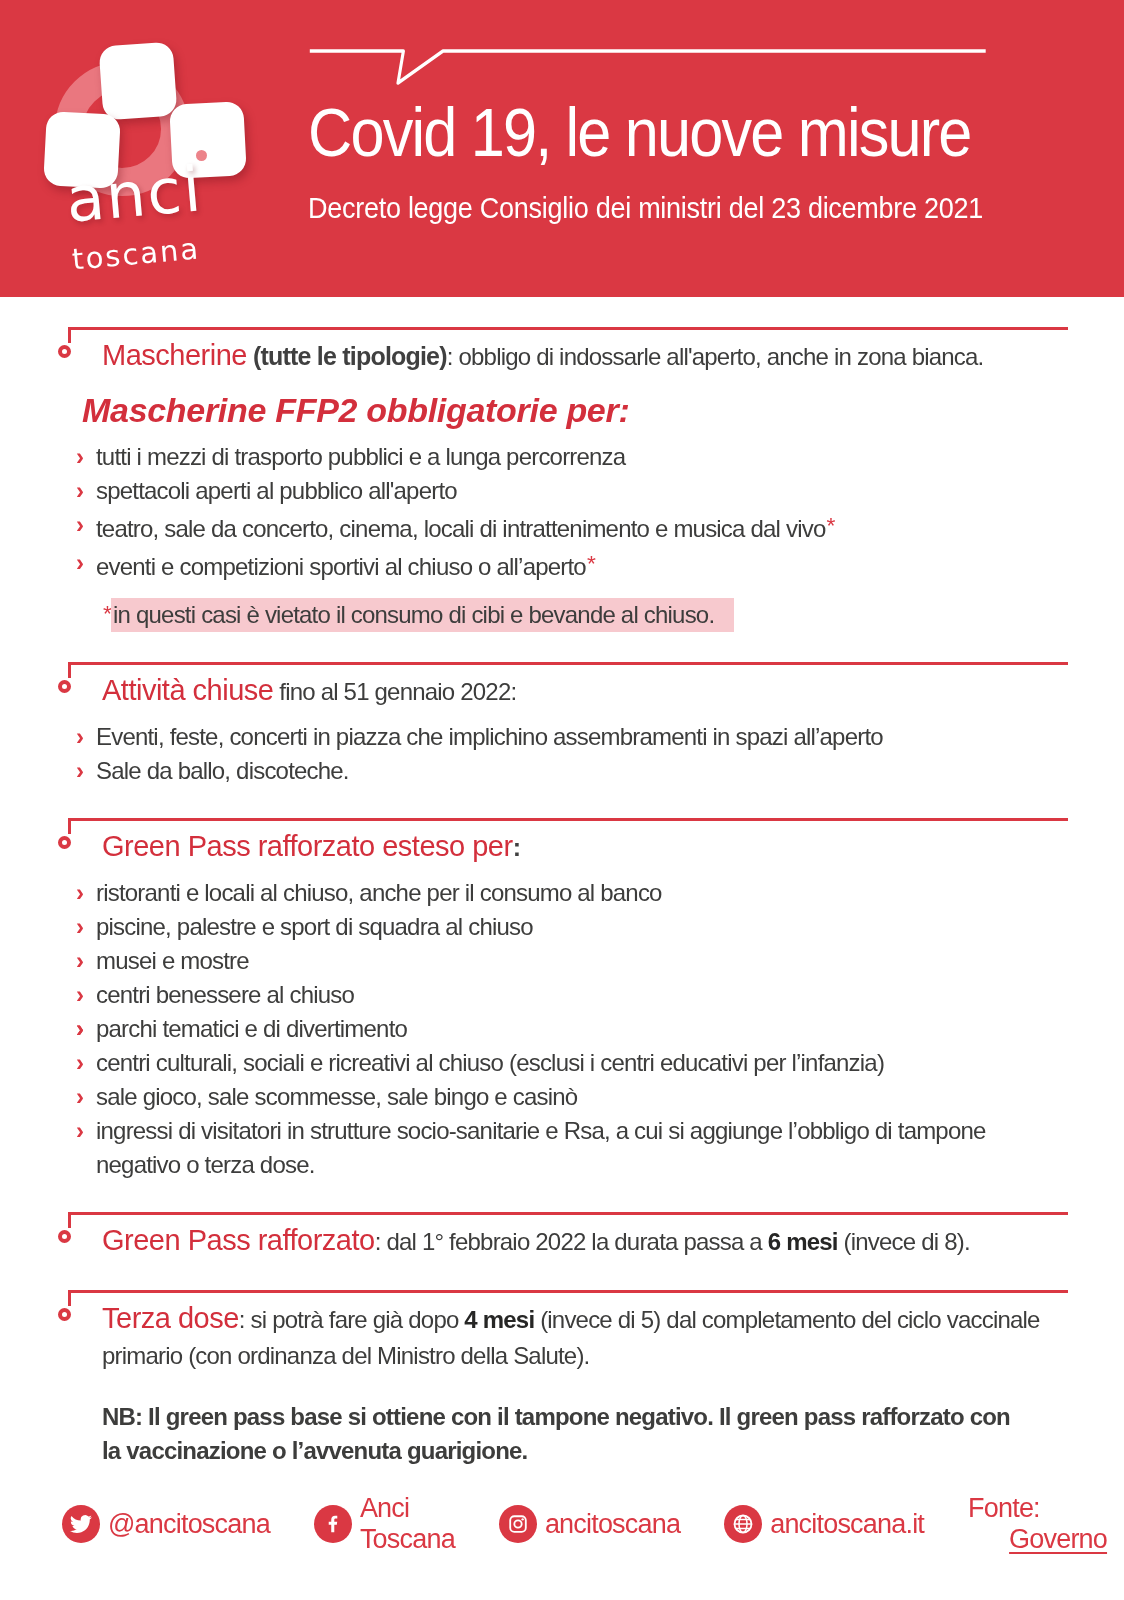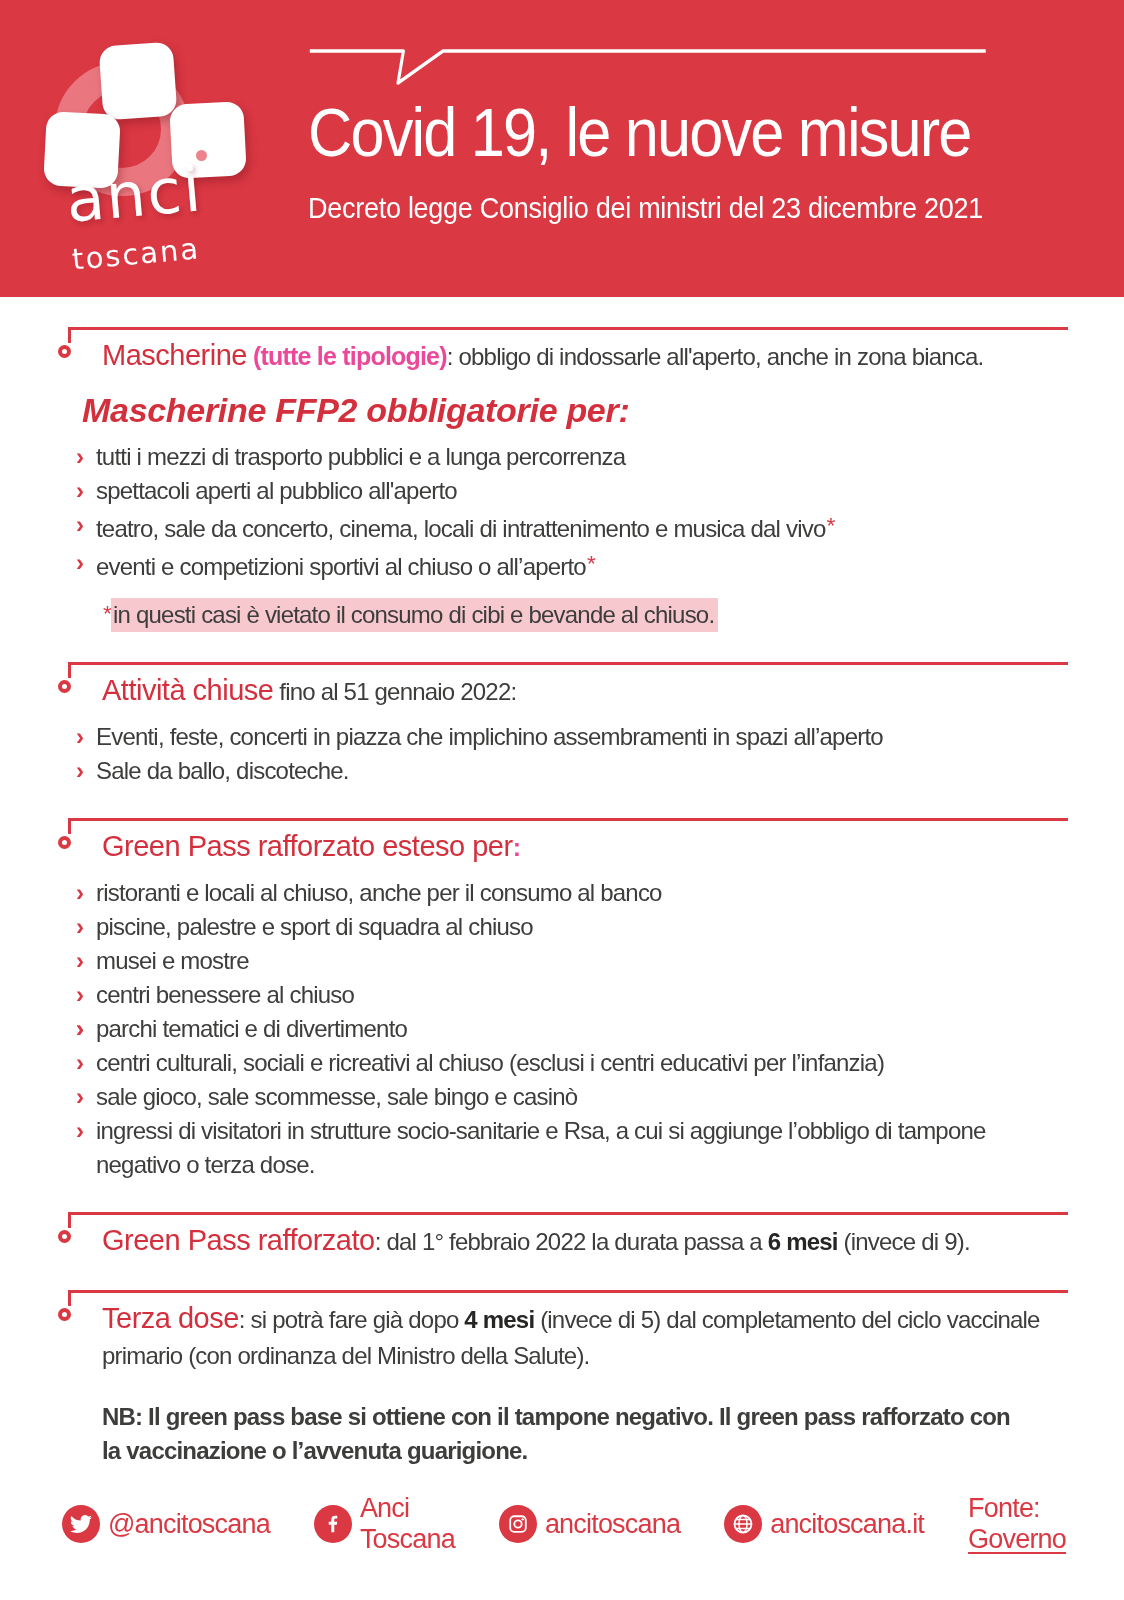--- a/index.html
+++ b/index.html
@@ -31,42 +31,42 @@
   .hdr-sub{margin-top:22px;font-size:30px;font-weight:400;letter-spacing:-.3px;color:#fff;}
 
   
   .content{padding:30px 56px 0 62px;}
   .sec{position:relative;}
   .sec + .sec{margin-top:30px;}
   .rule{height:16px;border-top:3px solid var(--red);border-left:3px solid var(--red);margin-left:6px;margin-bottom:-6px;}
   .sec-h{position:relative;margin:0;padding-left:40px;font-weight:400;line-height:36px;}
   .ring{position:absolute;left:-4px;top:8px;width:13px;height:13px;border:4px solid var(--red);border-radius:50%;background:#fff;}
   .h-title{font-size:29px;font-weight:400;color:var(--red-deep);letter-spacing:-.5px;}
-  .h-b{font-size:25px;font-weight:700;color:#ec4899;letter-spacing:-.8px;}
+  .h-b{font-size:25px;font-weight:700;color:#404040;letter-spacing:-.8px;}
   .h-r{font-size:24px;font-weight:400;color:var(--ink);letter-spacing:-.8px;}
   .h-bold-inline{font-weight:700;color:#262625;}
   .subhead{margin:16px 0 0 20px;font-size:34px;font-weight:700;font-style:italic;color:var(--red-deep);letter-spacing:-.3px;}
   ul{list-style:none;margin:10px 0 0;padding:0;}
   li{position:relative;padding-left:34px;font-size:24px;letter-spacing:-.8px;line-height:34px;}
   .arr{position:absolute;left:14px;top:0;color:var(--red);font-weight:700;}
   .star{color:var(--red);vertical-align:4px;font-size:.95em;margin-left:1px;}
   .note{margin:12px 0 0 40px;font-size:24px;letter-spacing:-.8px;line-height:34px;}
   .note .star{vertical-align:2px;}
-  .hl{background:var(--pink);padding:3px 4px 4px 2px;text-align:right;}
+  .hl{background:var(--pink);padding:3px 20px 4px 2px;text-align:right;}
   .one{white-space:nowrap;}
   .nb{margin:26px 0 0 40px;font-size:24px;letter-spacing:-.8px;line-height:34px;max-width:920px;font-weight:bold;}
 
   
   .footer{position:absolute;left:62px;right:50px;bottom:45px;display:flex;align-items:center;}
   .soc{display:flex;align-items:center;margin-right:44px;}
   .badge{width:38px;height:38px;border-radius:50%;background:var(--red);display:flex;align-items:center;justify-content:center;flex:0 0 auto;}
   .badge svg{display:block;}
   .soc-label{margin-left:8px;font-size:27px;letter-spacing:-.8px;color:var(--red);}
   .fonte{margin-left:auto;font-size:27px;letter-spacing:-.8px;color:var(--red);}
-  .fonte-link{text-decoration:underline;text-underline-offset:4px;}
+  .fonte-link{text-decoration:underline;text-underline-offset:4px;margin-left:41px;}
 </style>
 </head>
 <body>
 
 <div class="page">
 
   <header class="hdr">
     <div class="logo">
       <div class="logo-ring"></div>
       <div class="sq sq1"></div>
@@ -127,21 +127,21 @@
         <li class="one"><span class="arr">›</span><span>parchi tematici e di divertimento</span></li>
         <li class="one"><span class="arr">›</span><span>centri culturali, sociali e ricreativi al chiuso (esclusi i centri educativi per l’infanzia)</span></li>
         <li class="one"><span class="arr">›</span><span>sale gioco, sale scommesse, sale bingo e casinò</span></li>
         <li><span class="arr">›</span><span>ingressi di visitatori in strutture socio-sanitarie e Rsa, a cui si aggiunge l’obbligo di tampone negativo o terza dose.</span></li>
       </ul>
     </section>
 
     <section class="sec">
       <div class="rule"></div>
       <h2 class="sec-h one">
-        <span class="ring"></span><span class="h-title">Green Pass rafforzato</span><span class="h-r">: dal 1° febbraio 2022 la durata passa a </span><span class="h-r h-bold-inline">6 mesi</span><span class="h-r"> (invece di 9).</span>
+        <span class="ring"></span><span class="h-title">Green Pass rafforzato</span><span class="h-r">: dal 1° febbraio 2022 la durata passa a </span><span class="h-r h-bold-inline">6 mesi</span><span class="h-r"> (invece di 8).</span>
       </h2>
     </section>
 
     <section class="sec">
       <div class="rule"></div>
       <h2 class="sec-h">
         <span class="ring"></span><span class="h-title">Terza dose</span><span class="h-r">: si potrà fare già dopo </span><span class="h-r h-bold-inline">4 mesi</span><span class="h-r"> (invece di 5) dal completamento del ciclo vaccinale primario (con ordinanza del Ministro della Salute).</span>
       </h2>
     </section>
 

